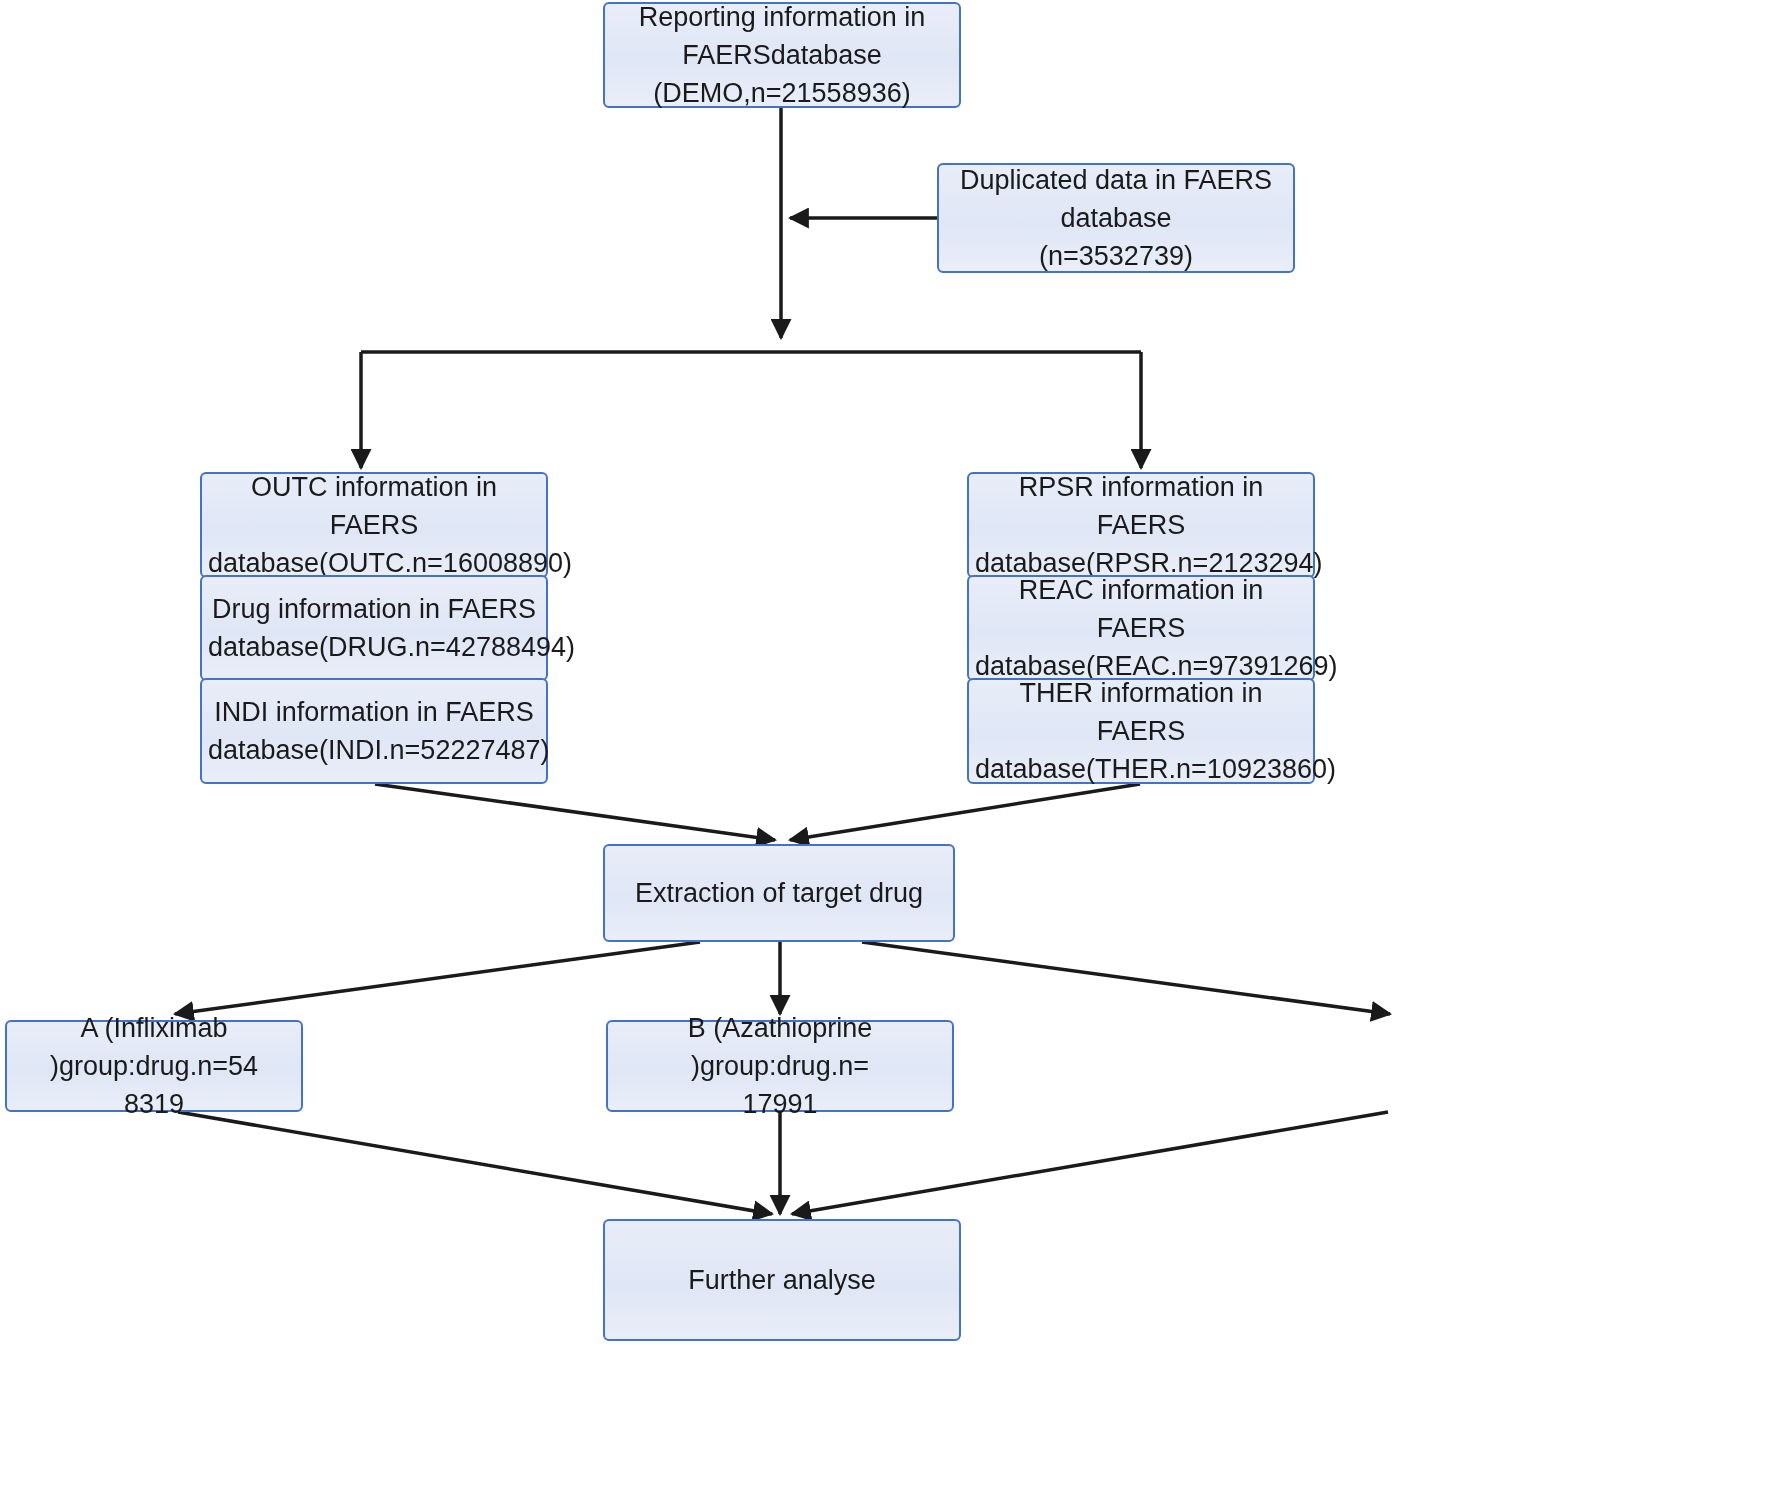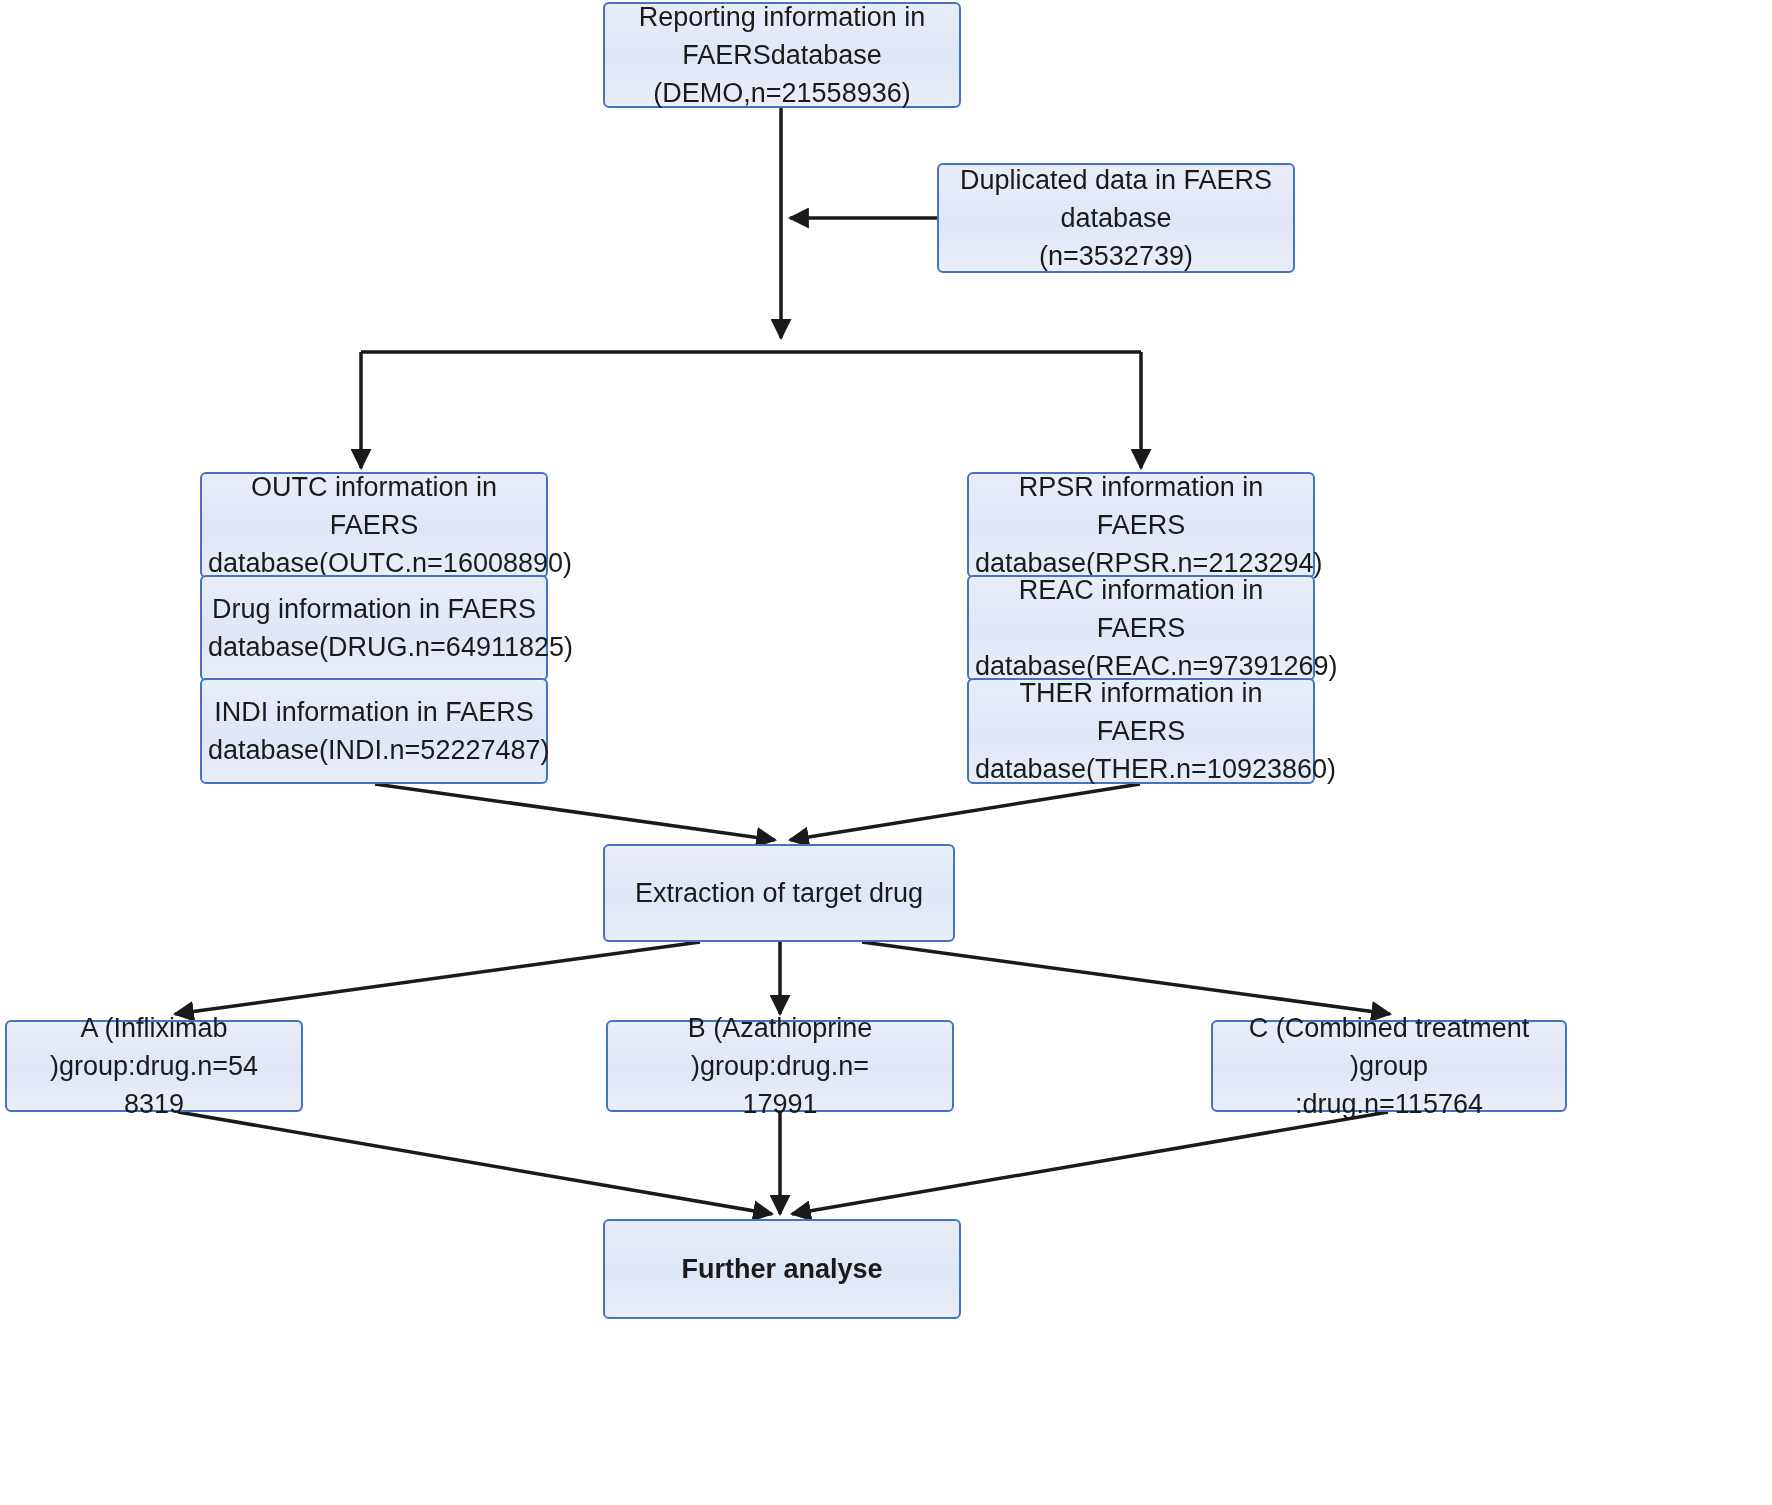--- a/index.html
+++ b/index.html
@@ -54,21 +54,21 @@
   #n-rpsr      { left: 967px;  top: 472px;  width: 348px; height: 106px; font-size: 27px; }
   #n-reac      { left: 967px;  top: 575px;  width: 348px; height: 106px; font-size: 27px; }
   #n-ther      { left: 967px;  top: 678px;  width: 348px; height: 106px; font-size: 27px; }
 
   #n-extract   { left: 603px;  top: 844px;  width: 352px; height: 98px;  font-size: 27px; }
 
   #n-groupa    { left: 5px;    top: 1020px; width: 298px; height: 92px;  font-size: 27px; }
   #n-groupb    { left: 606px;  top: 1020px; width: 348px; height: 92px;  font-size: 27px; }
   #n-groupc    { left: 1211px; top: 1020px; width: 356px; height: 92px;  font-size: 27px; }
 
-  #n-further   { left: 603px;  top: 1219px; width: 358px; height: 100px; font-size: 27px; font-weight: bold; }
+  #n-further   { left: 603px;  top: 1219px; width: 358px; height: 122px; font-size: 27px; }
 </style>
 </head>
 <body>
 
 <div id="canvas">
 
   <svg id="connectors" viewBox="0 0 1772 1505" xmlns="http://www.w3.org/2000/svg">
     <defs>
       <marker id="arrow" viewBox="0 0 10 10" refX="9" refY="5" markerWidth="6" markerHeight="6" orient="auto-start-reverse">
         <path d="M 0 0 L 10 5 L 0 10 z" fill="#1a1a1a"></path>
@@ -113,21 +113,21 @@
 (n=3532739)</span>
   </div>
 
   <div class="node" id="n-outc">
     <span class="txt">OUTC information in FAERS
 database(OUTC.n=16008890)</span>
   </div>
 
   <div class="node" id="n-drug">
     <span class="txt">Drug information in FAERS
-database(DRUG.n=64911825)</span>
+database(DRUG.n=42788494)</span>
   </div>
 
   <div class="node" id="n-indi">
     <span class="txt">INDI information in FAERS
 database(INDI.n=52227487)</span>
   </div>
 
   <div class="node" id="n-rpsr">
     <span class="txt">RPSR information in FAERS
 database(RPSR.n=2123294)</span>
@@ -150,22 +150,18 @@
   <div class="node" id="n-groupa">
     <span class="txt">A (Infliximab )group:drug.n=54
 8319</span>
   </div>
 
   <div class="node" id="n-groupb">
     <span class="txt">B (Azathioprine )group:drug.n=
 17991</span>
   </div>
 
-  <div class="node" id="n-groupc">
-    <span class="txt">C (Combined treatment  )group
-:drug.n=115764</span>
-  </div>
 
   <div class="node" id="n-further">
     <span class="txt">Further analyse</span>
   </div>
 
 </div>
 
 </body></html>

